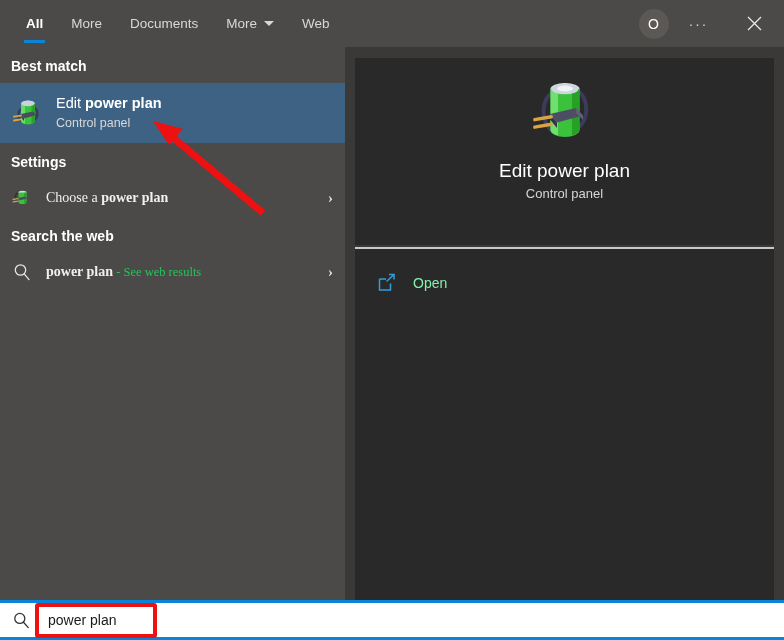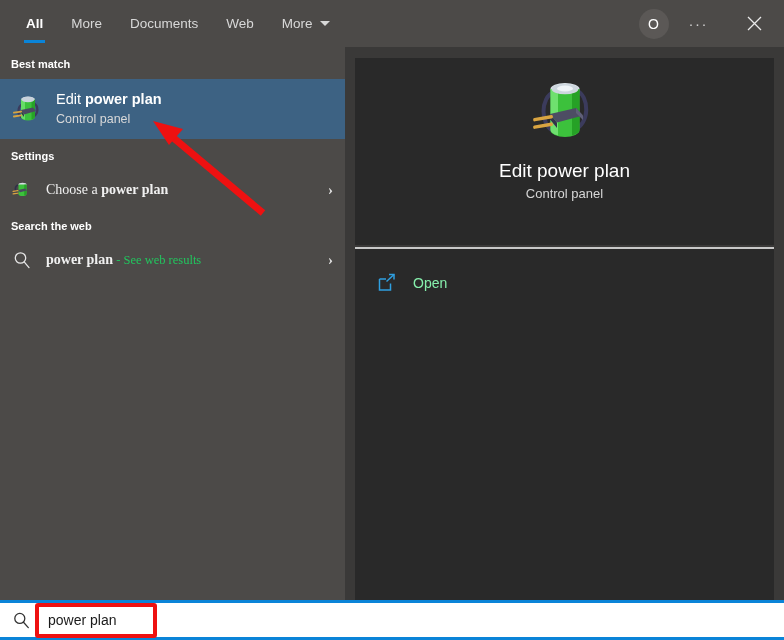--- a/index.html
+++ b/index.html
@@ -104,21 +104,21 @@
 
   
   .leftcol {
     position: absolute;
     left: 0; top: 47px;
     width: 345px; height: 553px;
     background: #4c4a48;
   }
   .section-head {
     color: #ffffff;
-    font-size: 11px;
+    font-size: 14px;
     font-weight: bold;
     padding: 11px 0 9px 11px;
     cursor: default;
   }
 
   .result-row {
     display: flex;
     align-items: center;
     height: 60px;
     padding-left: 8px;
@@ -296,25 +296,25 @@
         <div class="tab active">
           <span>All</span>
         </div>
         <div class="tab">
           <span>More</span>
         </div>
         <div class="tab">
           <span>Documents</span>
         </div>
         <div class="tab">
-          <span>Web</span>
-        </div>
-        <div class="tab">
           <span>More</span>
           <span class="caret"></span>
+        </div>
+        <div class="tab">
+          <span>Web</span>
         </div>
       </div>
 
       <div class="tabbar-right">
         <div class="avatar">
           <span>O</span>
         </div>
         <div class="dots">···</div>
         <div class="closebtn">
           <span>

